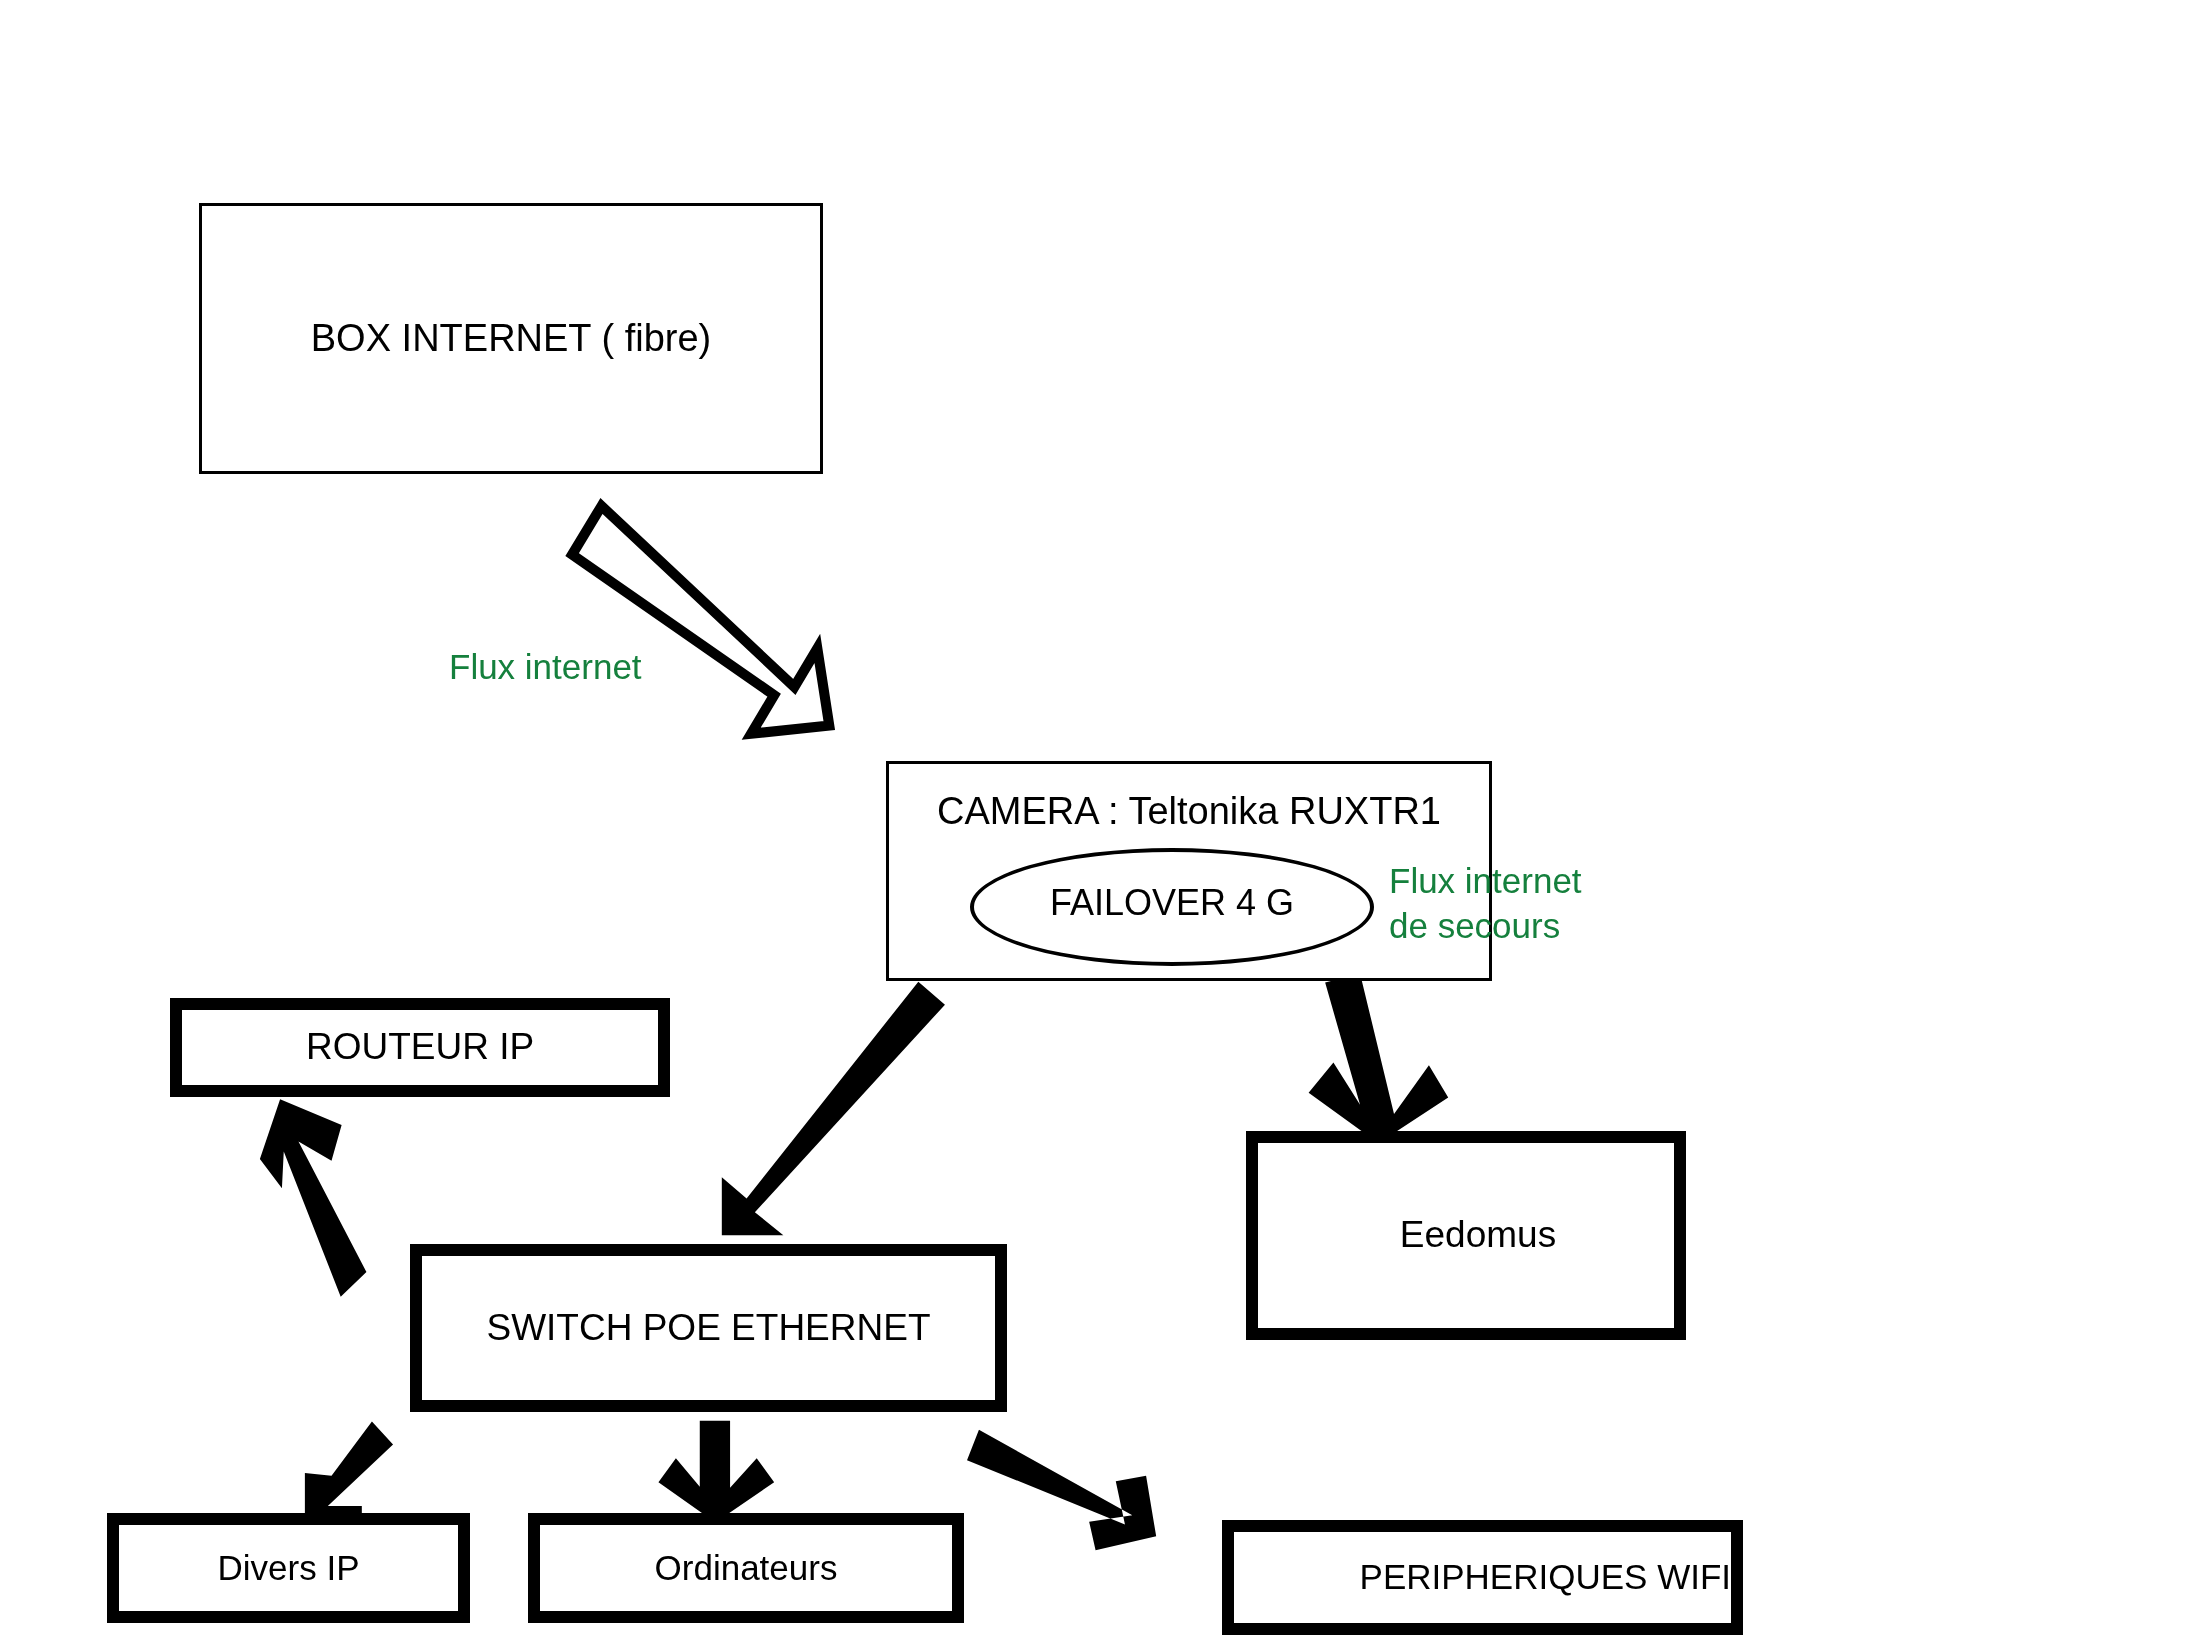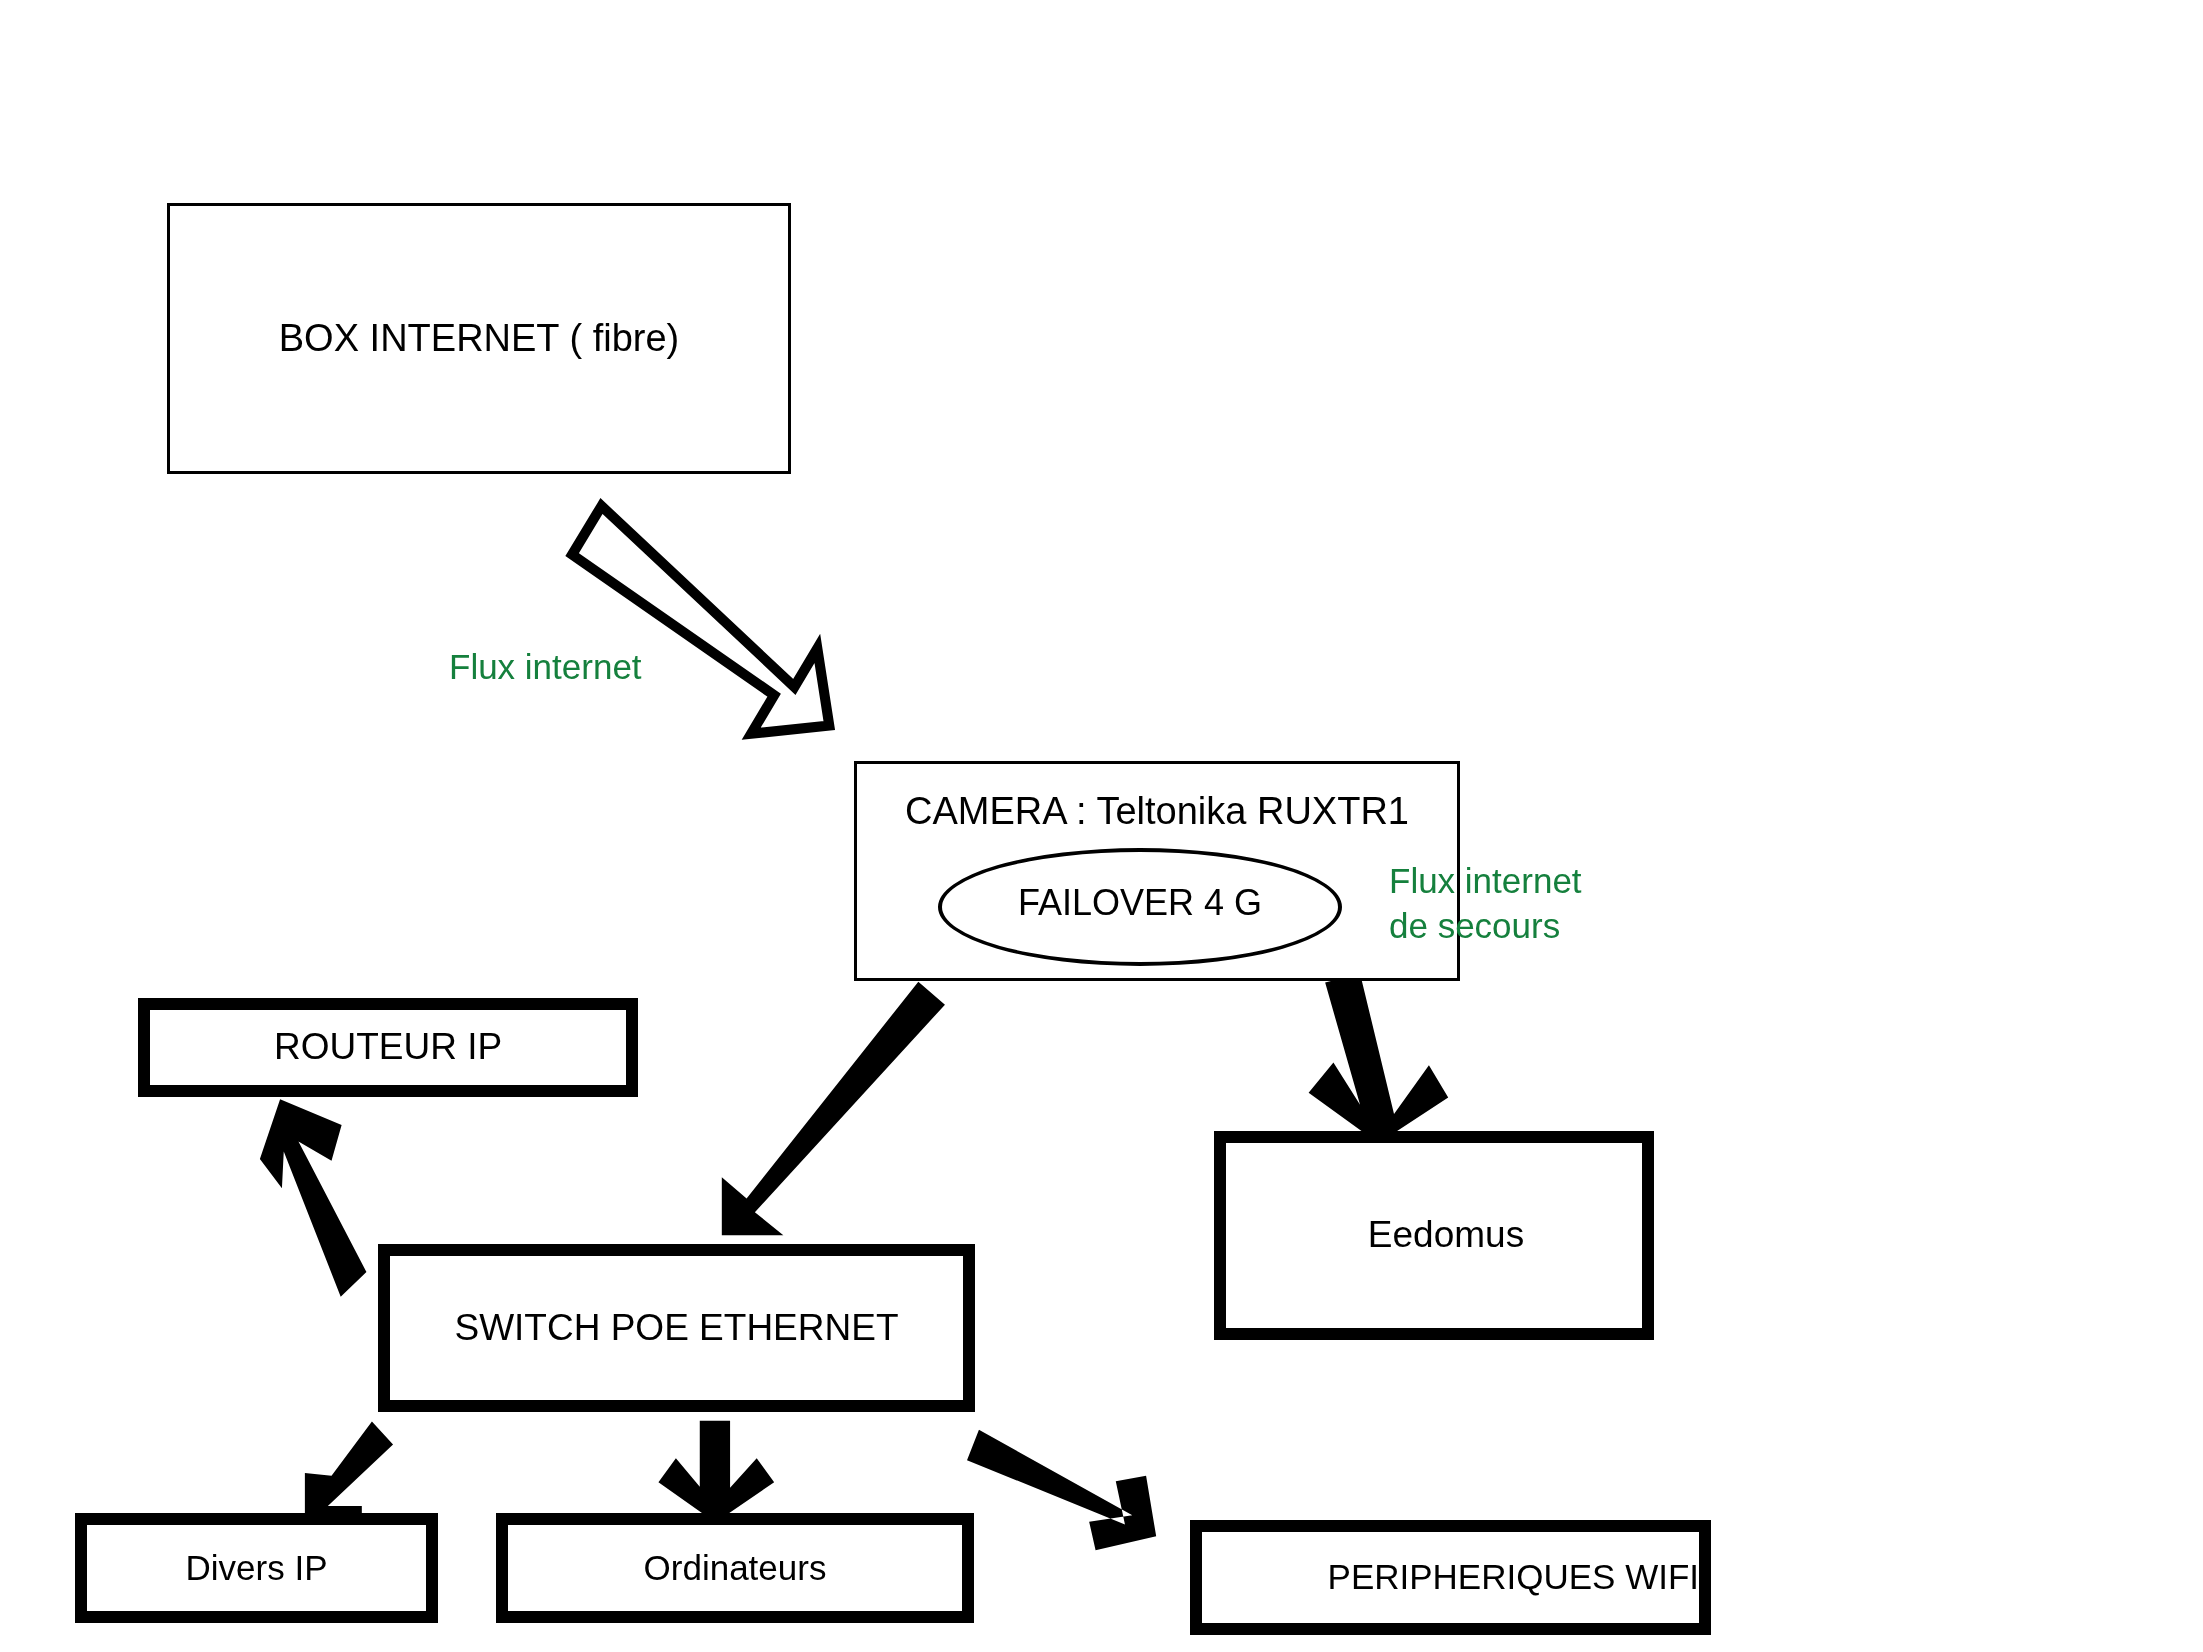--- a/index.html
+++ b/index.html
@@ -17,20 +17,21 @@
   }
   .node {
     position: absolute;
     background: #ffffff;
     box-sizing: border-box;
     display: flex;
     align-items: center;
     justify-content: center;
     color: #000000;
     z-index: 3;
+    margin-left: 32px;
   }
   .node .node-label {
     text-align: center;
     line-height: 1.15;
     white-space: nowrap;
   }
   .thin-border { border: 3.7px solid #000000; }
   .thick-border { border: 12px solid #000000; }
 
   
@@ -84,21 +85,21 @@
     left: 1214px; top: 1131px; width: 440px; height: 209px; padding-left: 24px;
   }
   #node-eedomus .node-label { font-size: 37px; }
 
   #node-divers {
     left: 75px; top: 1513px; width: 363px; height: 110px;
   }
   #node-divers .node-label { font-size: 35px; }
 
   #node-ordinateurs {
-    left: 496px; top: 1513px; width: 478px; height: 110px;
+    left: 496px; top: 1513px; width: 436px; height: 110px;
   }
   #node-ordinateurs .node-label { font-size: 35px; }
 
   #node-wifi {
     left: 1190px; top: 1520px; width: 521px; height: 115px; justify-content: flex-end;
   }
   #node-wifi .node-label { font-size: 35px; }
 
   
   .red-label {

